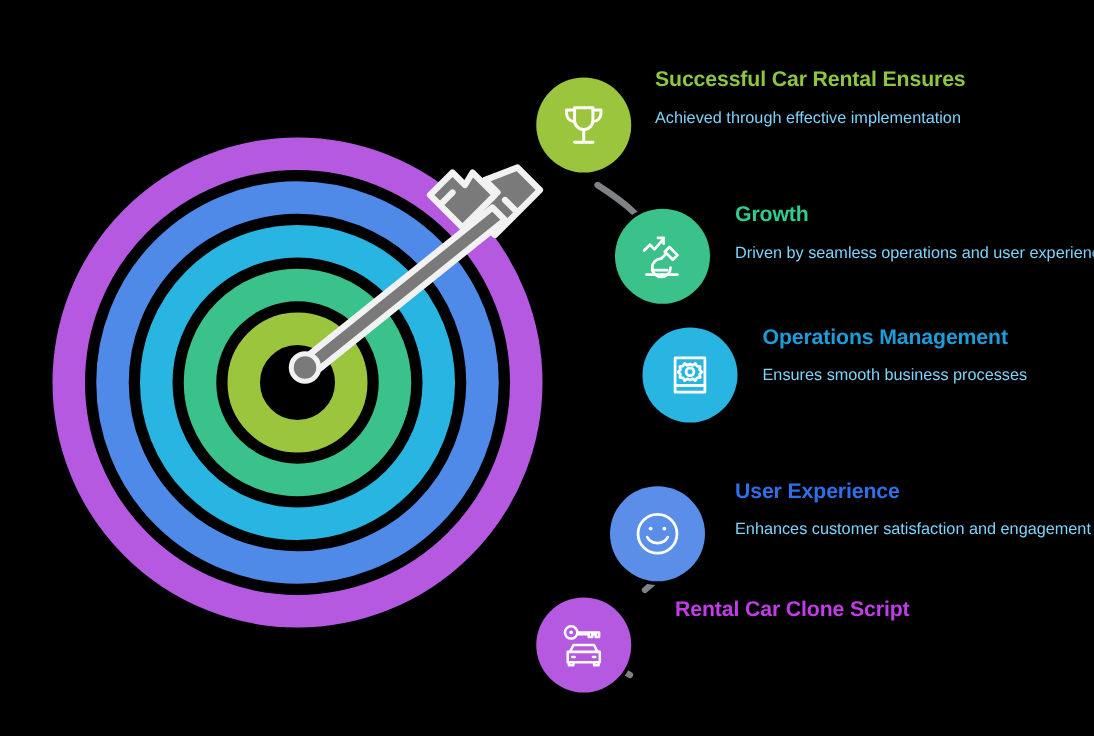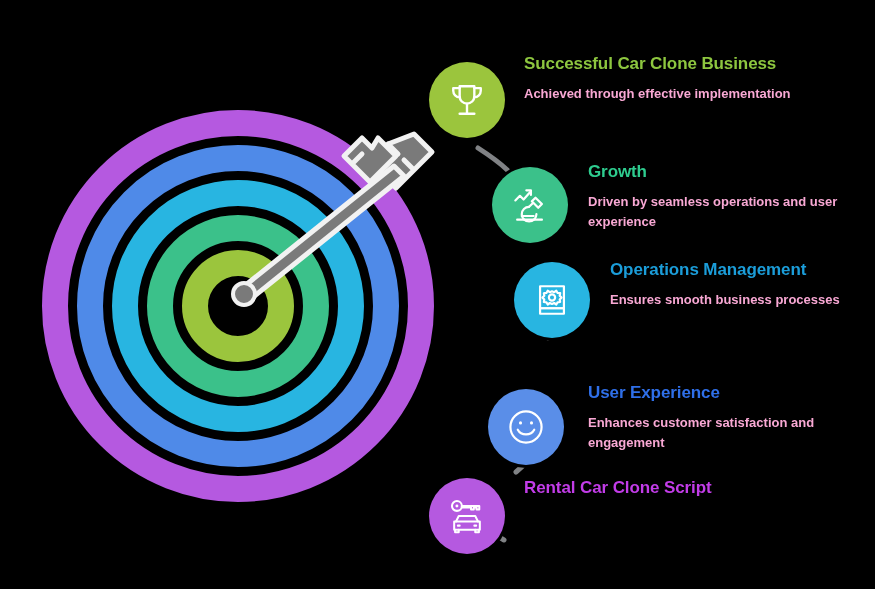--- a/index.html
+++ b/index.html
@@ -81,23 +81,23 @@
   .step-title {
     margin: 0;
     font-size: 17px;
     font-weight: bold;
     line-height: 1.38;
     letter-spacing: -0.1px;
   }
   .step-desc {
     margin: 9px 0 0 0;
     font-size: 13px;
-    font-weight: bold;
+    font-weight: normal;
     line-height: 1.5;
-    color: #f9a8d4;
+    color: #7dd3fc;
   }
 
   
   #step-1 .step-icon { left: 429px; top: 62px; }
   #step-1 .step-text { left: 524px; top: 52px; width: 300px; }
 
   #step-2 .step-icon { left: 492px; top: 167px; }
   #step-2 .step-text { left: 588px; top: 160px; width: 300px; }
 
   #step-3 .step-icon { left: 514px; top: 262px; }
@@ -157,21 +157,21 @@
         <svg viewBox="0 0 48 48" xmlns="http://www.w3.org/2000/svg" fill="none" stroke="#ffffff" stroke-width="2.6" stroke-linecap="round" stroke-linejoin="round">
           <path d="M16 9 h16 v11 a8 8 0 0 1 -16 0 z"></path>
           <path d="M16 11 h-7 v3 a7 7 0 0 0 7 7"></path>
           <path d="M32 11 h7 v3 a7 7 0 0 1 -7 7"></path>
           <path d="M24 28 v10"></path>
           <path d="M16 39 h16"></path>
         </svg>
       </span>
     </div>
     <div class="step-text">
-      <h3 class="step-title" style="color:#8dc63f;">Successful Car Clone Business</h3>
+      <h3 class="step-title" style="color:#8dc63f;">Successful Car Rental Ensures</h3>
       <p class="step-desc">Achieved through effective implementation</p>
     </div>
   </div>
 
   <div class="step" id="step-2">
     <div class="step-icon" style="background:#3bc18a;">
       <span>
         <svg viewBox="0 0 48 48" xmlns="http://www.w3.org/2000/svg" fill="none" stroke="#ffffff" stroke-width="2.4" stroke-linecap="round" stroke-linejoin="round">
           <path d="M8 19 l5 -5 l4 4 l7 -8"></path>
           <path d="M20 8 h5 v5"></path>
@@ -233,17 +233,17 @@
           <path d="M12 30 l3 -6 h18 l3 6"></path>
           <path d="M10 30 h28 v9 h-28 z" rx="2"></path>
           <path d="M11 39 v2.6 h4 v-2.6"></path>
           <path d="M33 39 v2.6 h4 v-2.6"></path>
           <path d="M14 34.5 h2"></path>
           <path d="M32 34.5 h2"></path>
         </svg>
       </span>
     </div>
     <div class="step-text">
-      <h3 class="step-title" style="color:#c23ce8;">Rental Car Clone Script</h3>
+      <h3 class="step-title" style="color:#c23ce8;margin-left:16px;">Rental Car Clone Script</h3>
     </div>
   </div>
 
 </div>
 
 </body></html>

